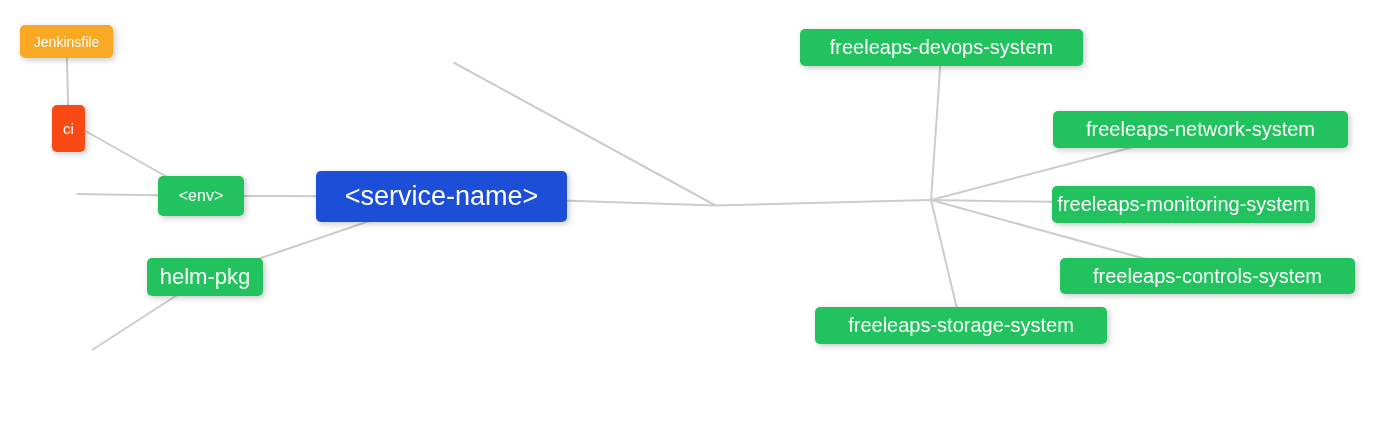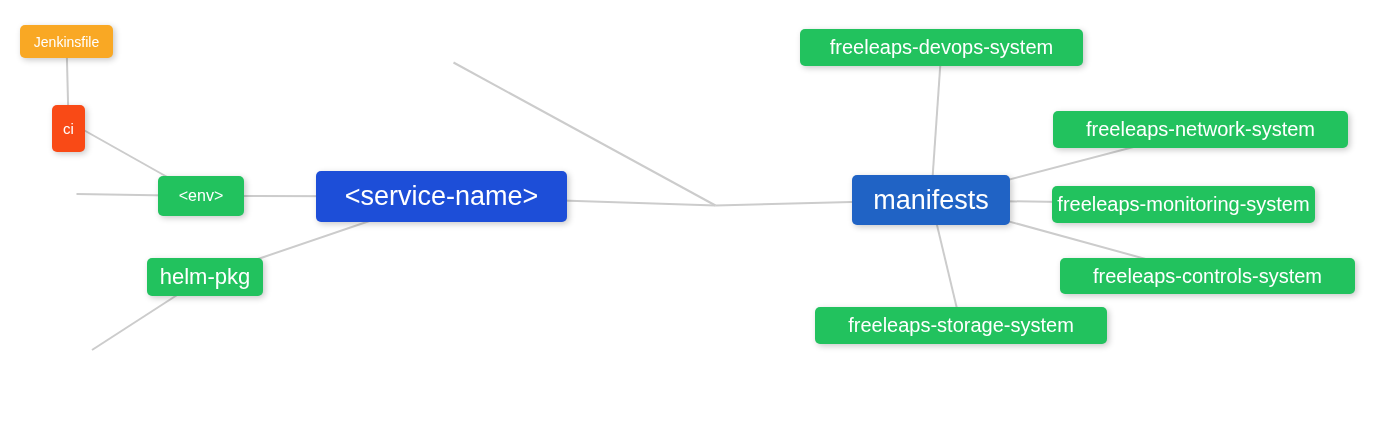--- a/index.html
+++ b/index.html
@@ -63,20 +63,19 @@
       <line x1="931" y1="200" x2="1214.5" y2="204.5" stroke="#cccccc" stroke-width="2"></line>
       <line x1="931" y1="200" x2="1207.5" y2="276" stroke="#cccccc" stroke-width="2"></line>
       <line x1="931" y1="200" x2="961" y2="325.5" stroke="#cccccc" stroke-width="2"></line>
     </svg>
   <div class="node-layer">
       <div class="node" style="left: 20px; top: 25px; width: 93px; height: 33px; font-size: 14px; background: rgb(249, 168, 36); color: rgb(255, 255, 255);">Jenkinsfile</div>
       <div class="node" style="left: 52px; top: 105px; width: 33px; height: 47px; font-size: 15px; background: rgb(249, 74, 22); color: rgb(255, 255, 255);">ci</div>
       <div class="node" style="left: 158px; top: 176px; width: 86px; height: 40px; font-size: 16px; background: rgb(34, 194, 94); color: rgb(255, 255, 255);">&lt;env&gt;</div>
       <div class="node" style="left: 147px; top: 258px; width: 116px; height: 38px; font-size: 22px; background: rgb(34, 194, 94); color: rgb(255, 255, 255);">helm-pkg</div>
       <div class="node" style="left: 316px; top: 171px; width: 251px; height: 51px; font-size: 27px; background: #1d4ed8; color: rgb(255, 255, 255);">&lt;service-name&gt;</div>
-      <div class="node" style="left: 852px; top: 175px; width: 158px; height: 50px; font-size: 27px; background: rgb(32, 99, 197); color: rgb(255, 255, 255);">manifests</div>
       <div class="node" style="left: 800px; top: 29px; width: 283px; height: 37px; font-size: 20px; background: rgb(34, 194, 94); color: rgb(255, 255, 255);">freeleaps-devops-system</div>
       <div class="node" style="left: 1053px; top: 111px; width: 295px; height: 37px; font-size: 20px; background: rgb(34, 194, 94); color: rgb(255, 255, 255);">freeleaps-network-system</div>
       <div class="node" style="left: 1052px; top: 186px; width: 263px; height: 37px; font-size: 20px; background: rgb(34, 194, 94); color: rgb(255, 255, 255);">freeleaps-monitoring-system</div>
       <div class="node" style="left: 1060px; top: 258px; width: 295px; height: 36px; font-size: 20px; background: rgb(34, 194, 94); color: rgb(255, 255, 255);">freeleaps-controls-system</div>
       <div class="node" style="left: 815px; top: 307px; width: 292px; height: 37px; font-size: 20px; background: rgb(34, 194, 94); color: rgb(255, 255, 255);">freeleaps-storage-system</div>
     </div>
 </div>
 
 </body></html>

